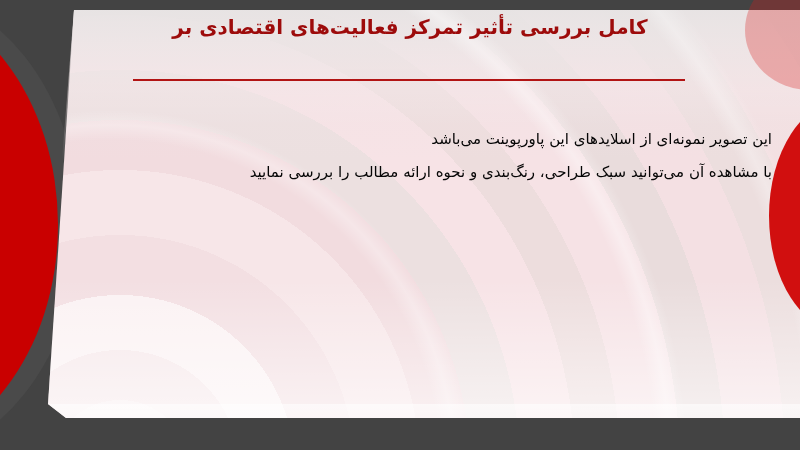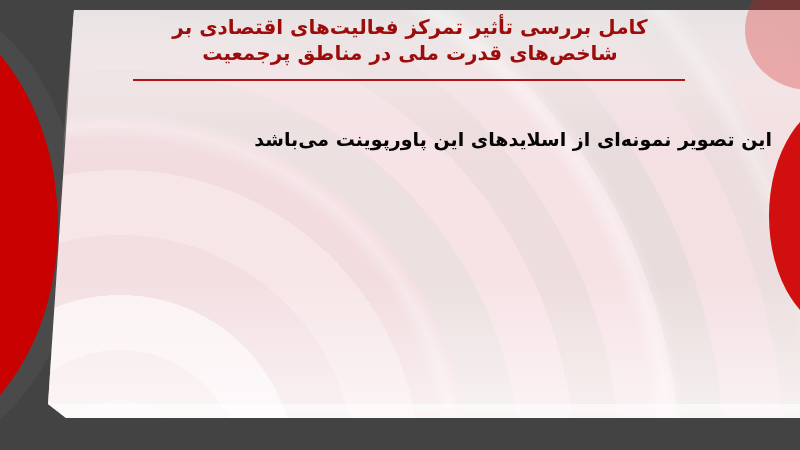--- a/index.html
+++ b/index.html
@@ -174,22 +174,22 @@
   .body-block {
     position: absolute;
     left: 100px;
     top: 123px;
     width: 672px;
     direction: rtl;
     text-align: right;
   }
   .body-line {
     color: #050505;
-    font-size: 19px;
-    font-weight: 700;
+    font-size: 15px;
+    font-weight: 400;
     line-height: 33px;
     white-space: nowrap;
   }
 </style>
 </head>
 <body>
 
 <div id="slide">
 
   <div class="frame-dark"></div>
@@ -200,21 +200,21 @@
   <div class="plate"></div>
   <div class="plate-top-fade"></div>
   <div class="plate-sheen"></div>
   <div class="plate-bottom-hl"></div>
 
   <div class="right-ellipse-top"></div>
   <div class="right-ellipse"></div>
 
   <div class="title-block">
     <div class="title-line">کامل بررسی تأثیر تمرکز فعالیت‌های اقتصادی بر</div>
-    <div class="title-line">شاخص‌های قدرت ملی در مناطق پرجمعیت</div>
   </div>
   <div class="title-rule"></div>
 
   <div class="body-block">
     <div class="body-line">این تصویر نمونه‌ای از اسلایدهای این پاورپوینت می‌باشد</div>
+    <div class="body-line">با مشاهده آن می‌توانید سبک طراحی، رنگ‌بندی و نحوه ارائه مطالب را بررسی نمایید</div>
   </div>
 
 </div>
 
 </body></html>

